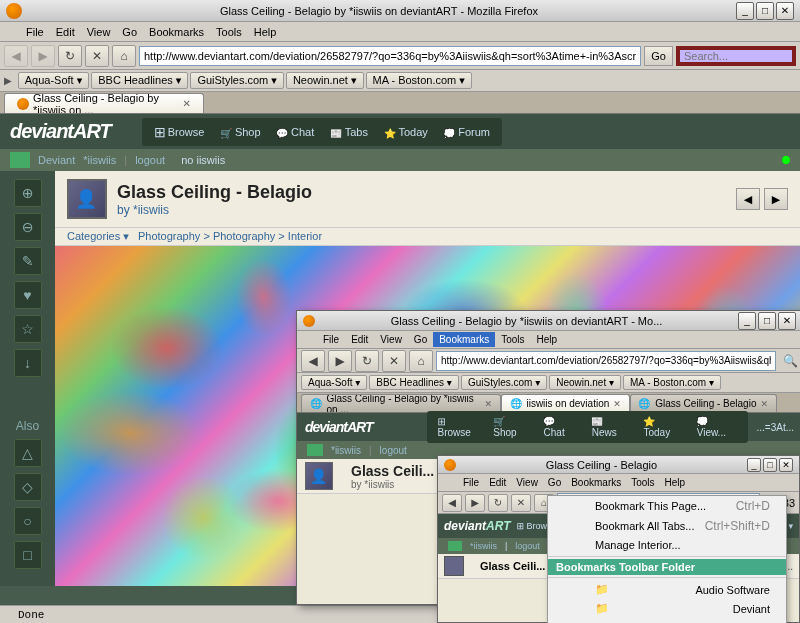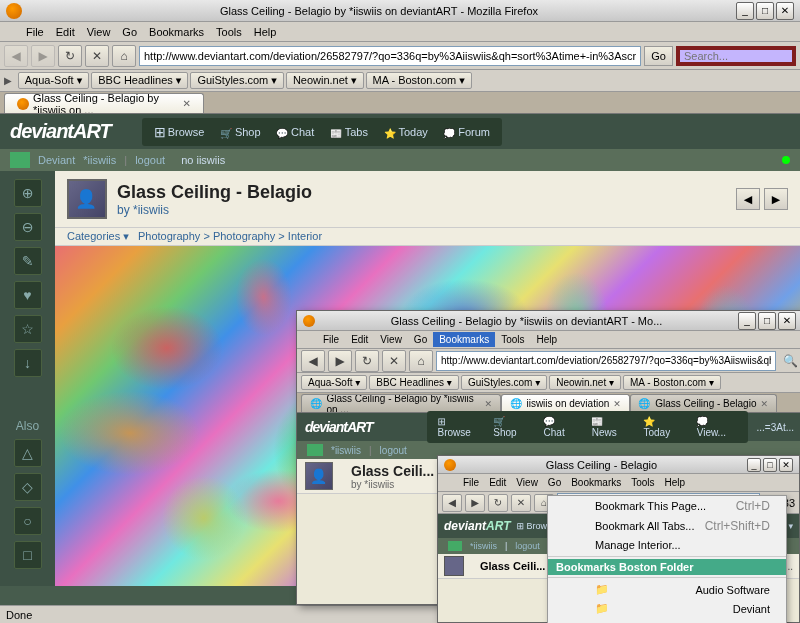--- a/index.html
+++ b/index.html
@@ -103,25 +103,26 @@
     }
     .tab.active { background: linear-gradient(to bottom, #fff, #f0ede0); }
     .tab-close { font-size: 10px; color: #666; }
 
     
     .status-bar {
       background: #d4d0c8;
       height: 18px;
       display: flex;
       align-items: center;
-      padding: 0 6px;
+      padding: 0 18px;
       border-top: 1px solid #999;
       position: absolute;
       bottom: 0; left: 0; right: 0;
       font-size: 11px;
+      font-family: Liberation Mono, monospace;
     }
 
     
     .page-content {
       position: absolute;
       top: 114px; left: 0; right: 0; bottom: 18px;
       overflow: hidden;
       background: #475c4d;
     }
 
@@ -679,21 +680,21 @@
   </div>
   <div class="bm-menu-item">
     <span>Bookmark All Tabs...</span>
     <span class="bm-shortcut">Ctrl+Shift+D</span>
   </div>
   <div class="bm-menu-item">
     <span>Manage Interior...</span>
   </div>
   <div class="bm-menu-separator"></div>
   <div class="bm-folder-row">
-    <span>Bookmarks Boston Folder</span>
+    <span>Bookmarks Toolbar Folder</span>
   </div>
   <div class="bm-menu-separator"></div>
   <div class="bm-menu-item">
     <span style="color:#666;margin-right:4px;">📁</span>
     <span>Audio Software</span>
   </div>
   <div class="bm-menu-item">
     <span style="color:#666;margin-right:4px;">📁</span>
     <span>Deviant</span>
   </div>

